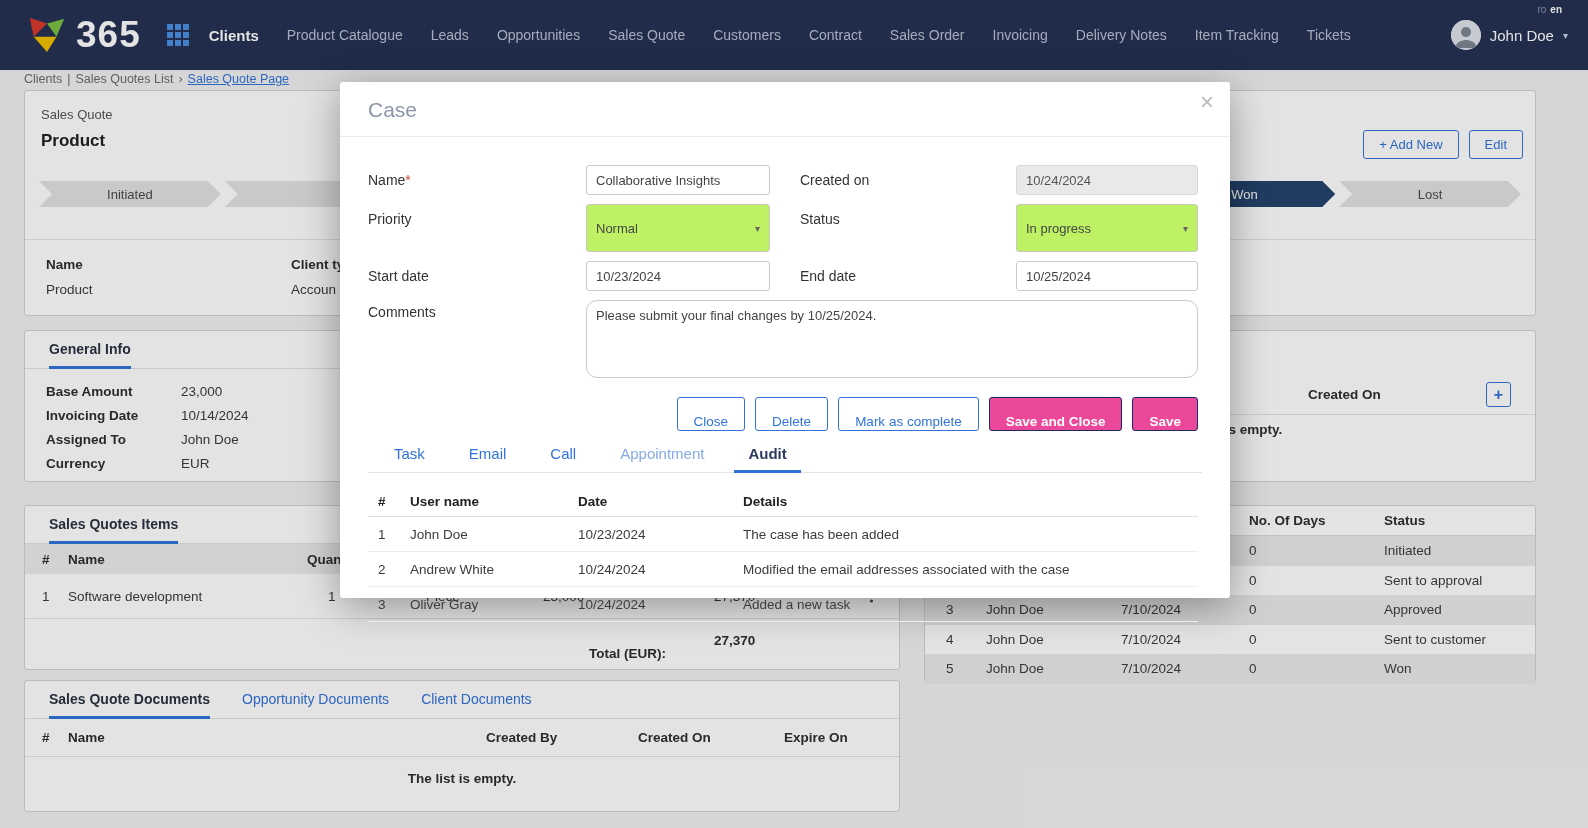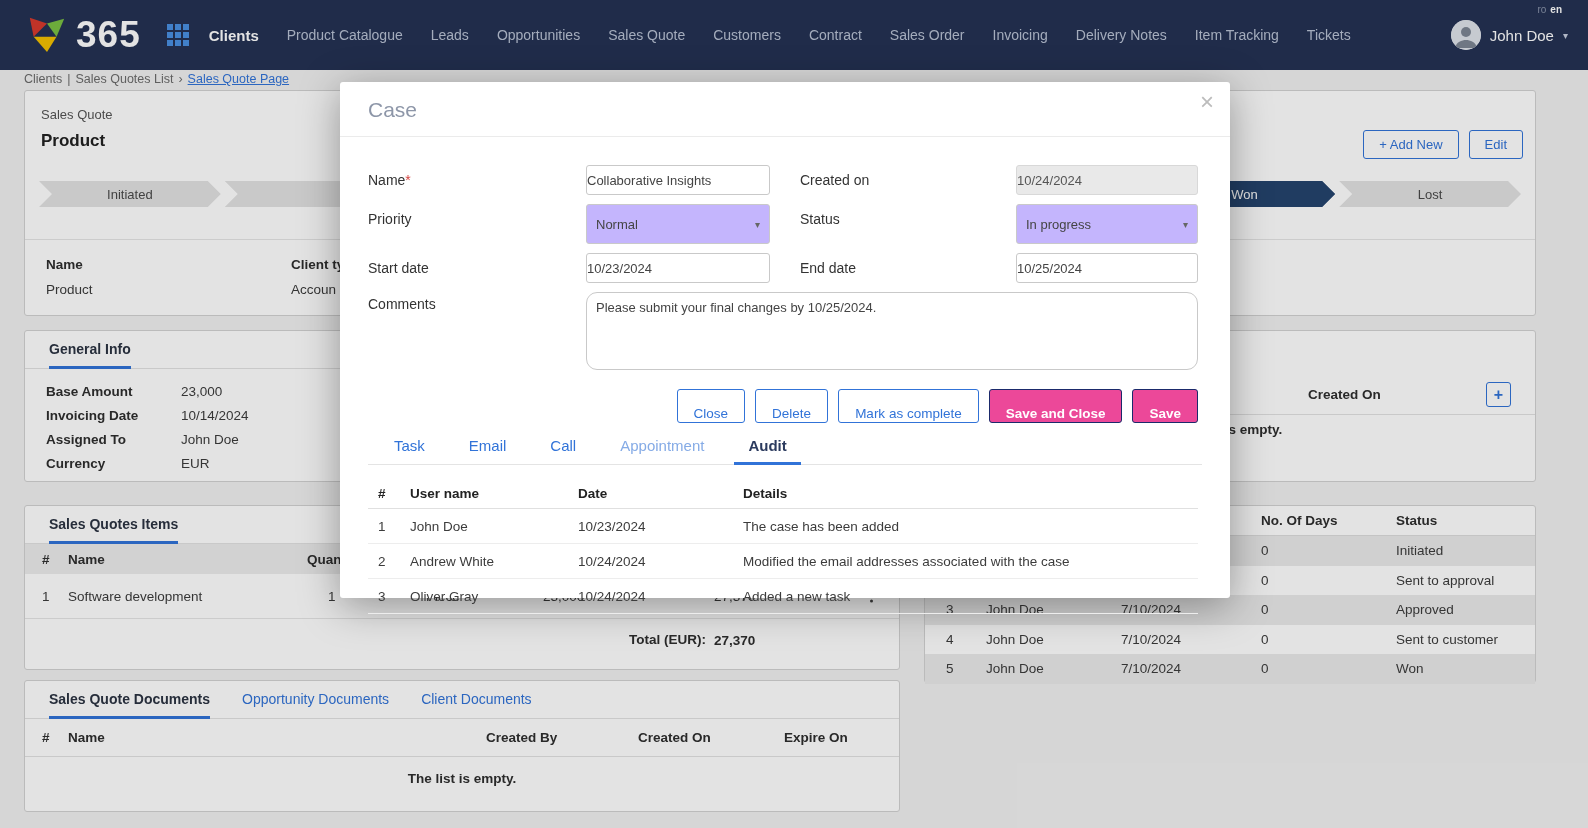--- a/index.html
+++ b/index.html
@@ -64,31 +64,31 @@
   .ih-name { width:239px; }
   .it-row { display:flex; height:45px; align-items:center; font-size:13.5px; color:#3c3c3c; border-bottom:1px solid #e6e6e6; position:relative; cursor:pointer; }
   .ir-num { width:43px; padding-left:17px; }
   .ir-name { width:260px; }
   .ir-qty { width:98px; }
   .ir-unit { width:117px; }
   .ir-amount { width:171px; }
   .kebab { position:absolute; right:22px; top:50%; transform:translateY(-50%); cursor:pointer; padding:2px 4px; }
   .kebab i { width:3px; height:3px; border-radius:50%; background:#444; display:block; margin:2px 0; }
   .it-total { position:relative; height:36px; margin-top:8px; font-size:13.5px; }
-  .total-label { position:absolute; left:564px; top:5px; font-weight:bold; color:#2f2f2f;margin-left:40px; }
+  .total-label { position:absolute; left:564px; top:19px; font-weight:bold; color:#2f2f2f; }
   .total-value { position:absolute; left:689px; top:6px; font-weight:bold; color:#2f2f2f; }
 
   .status-card { left:924px; top:505px; width:612px; height:178px; }
   .st-header { display:flex; height:30px; align-items:center; font-weight:bold; font-size:13.5px; color:#2f2f2f; border-bottom:1px solid #dddddd; }
   .st-row { display:flex; height:29.5px; align-items:center; font-size:13.5px; color:#3c3c3c; cursor:pointer; }
   .st-row.odd { background:#eaeaea; }
   .sc1 { width:61px; padding-left:21px; }
   .sc2 { width:135px; }
   .sc3 { width:128px; }
-  .sc4 { width:135px;margin-left:12px; }
+  .sc4 { width:135px; }
   .sc5 { flex:1; }
 
   .docs-card { left:24px; top:680px; width:876px; height:132px; }
   .dc-header { display:flex; height:38px; align-items:center; font-weight:bold; font-size:13.5px; color:#2f2f2f; border-bottom:1px solid #e2e2e2; }
   .dh1 { width:43px; padding-left:17px; }
   .dh2 { width:418px; }
   .dh3 { width:152px; }
   .dh4 { width:146px; }
   .dh5 { flex:1; }
   .dc-empty { text-align:center; font-weight:bold; font-size:13.5px; color:#2f2f2f; padding-top:14px; }
@@ -98,23 +98,23 @@
 
   
   .modal { position:absolute; left:340px; top:82px; width:890px; height:516px; background:#fff; border-radius:3px; box-shadow:0 8px 40px rgba(0,0,0,0.35); z-index:50; }
   .m-title { padding:16px 28px 14px; font-size:21px; color:#8d96a8; border-bottom:1px solid #ebebeb; }
   .m-close { position:absolute; top:8px; right:16px; font-size:24px; color:#bcbcbc; cursor:pointer; line-height:1; }
   .m-form { display:grid; grid-template-columns:218px 184px 246px 182px; row-gap:9px; margin:28px 32px 0 28px; }
   .f-label { font-size:14px; color:#333; line-height:30px; }
   .f-label.col3 { padding-left:30px; }
   .f-label.top { line-height:16px; padding-top:4px; }
   .req { color:#d64541; }
-  .f-input { width:100%; height:30px; border:1px solid #c9c9c9; border-radius:3px; padding:0 0; font-size:13px; color:#444; font-family:inherit; background:#fff; }
+  .f-input { width:100%; height:30px; border:1px solid #c9c9c9; border-radius:3px; padding:0 9px; font-size:13px; color:#444; font-family:inherit; background:#fff; }
   .f-input.disabled { background:#e9e9e9; border-color:#d8d8d8; color:#555; }
-  .f-select { position:relative; height:40px; border:1px solid #c9c9c9; border-radius:3px; font-size:13px; color:#444; display:flex; align-items:center; padding:0 9px; cursor:pointer; background:#c4b5fd; }
+  .f-select { position:relative; height:48px; border:1px solid #c9c9c9; border-radius:3px; font-size:13px; color:#444; display:flex; align-items:center; padding:0 9px; cursor:pointer; background:#bef264; }
   .caret2 { position:absolute; right:9px; font-size:10px; color:#666; }
   .f-textarea { grid-column:2 / 5; height:78px; border:1px solid #c9c9c9; border-radius:11px; padding:7px 9px; font-size:13px; color:#444; resize:none; font-family:inherit; }
   .m-buttons { display:flex; justify-content:flex-end; gap:10px; margin:19px 32px 0 0; }
   .m-btn { height:28px; padding:16px 16px; border-radius:3px; font-size:13.5px; font-family:inherit; cursor:pointer; }
   .m-btn.outline { background:#fff; border:1px solid #3173d8; color:#3173d8; }
   .m-btn.solid { background:#ec4899; border:1px solid #1b2a6b; color:#fff; font-weight:bold; }
   .m-tabs { display:flex; margin:8px 28px 0; padding-left:12px; border-bottom:1px solid #e4e4e4; gap:16px; }
   .m-tab { padding:6px 14px 8px; font-size:15px; color:#3173d8; border-bottom:3px solid transparent; margin-bottom:-1px; cursor:pointer; }
   .m-tab.muted { color:#85abe6; }
   .m-tab.active { color:#2b3a5e; font-weight:bold; border-bottom-color:#3173d8; }

